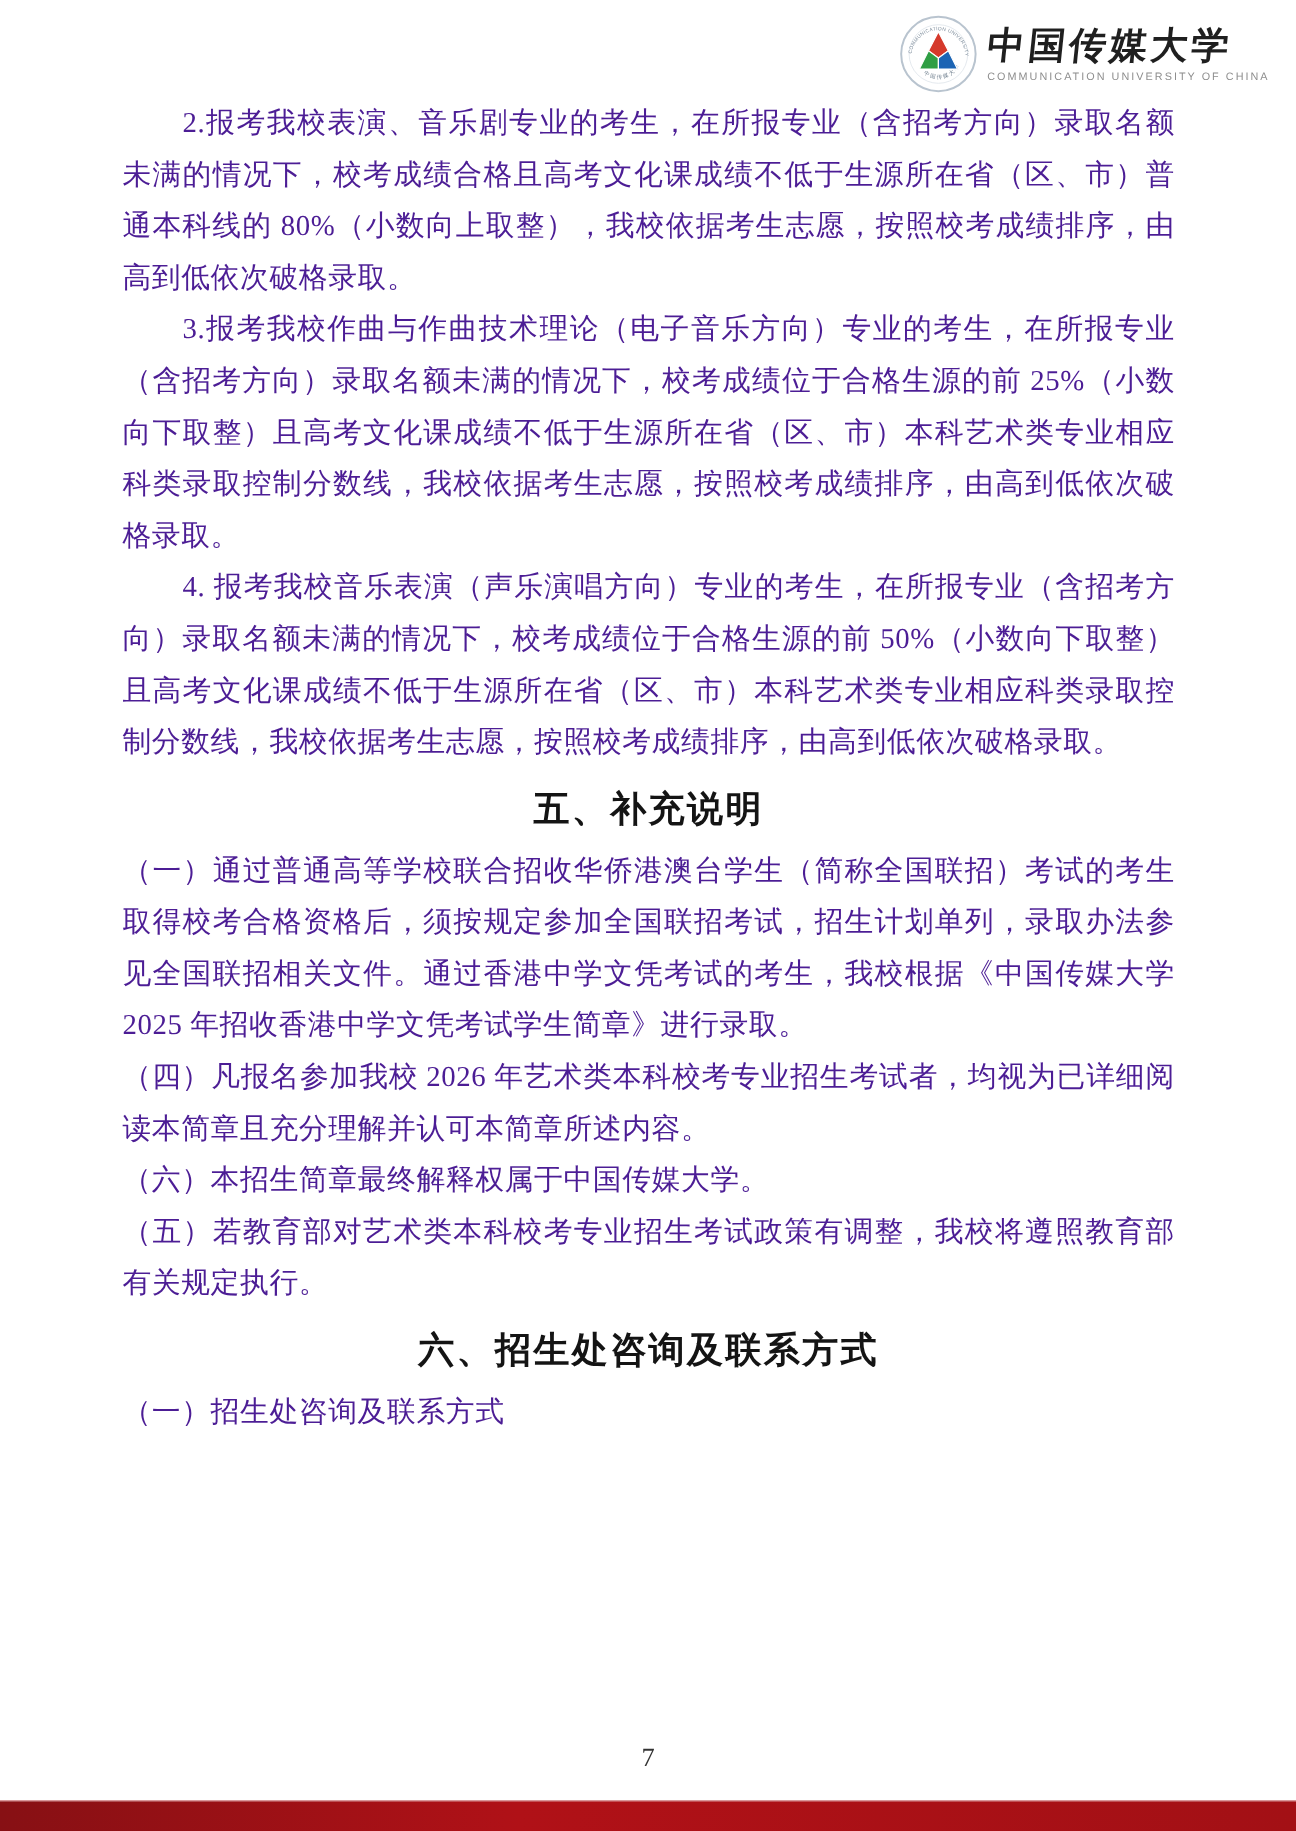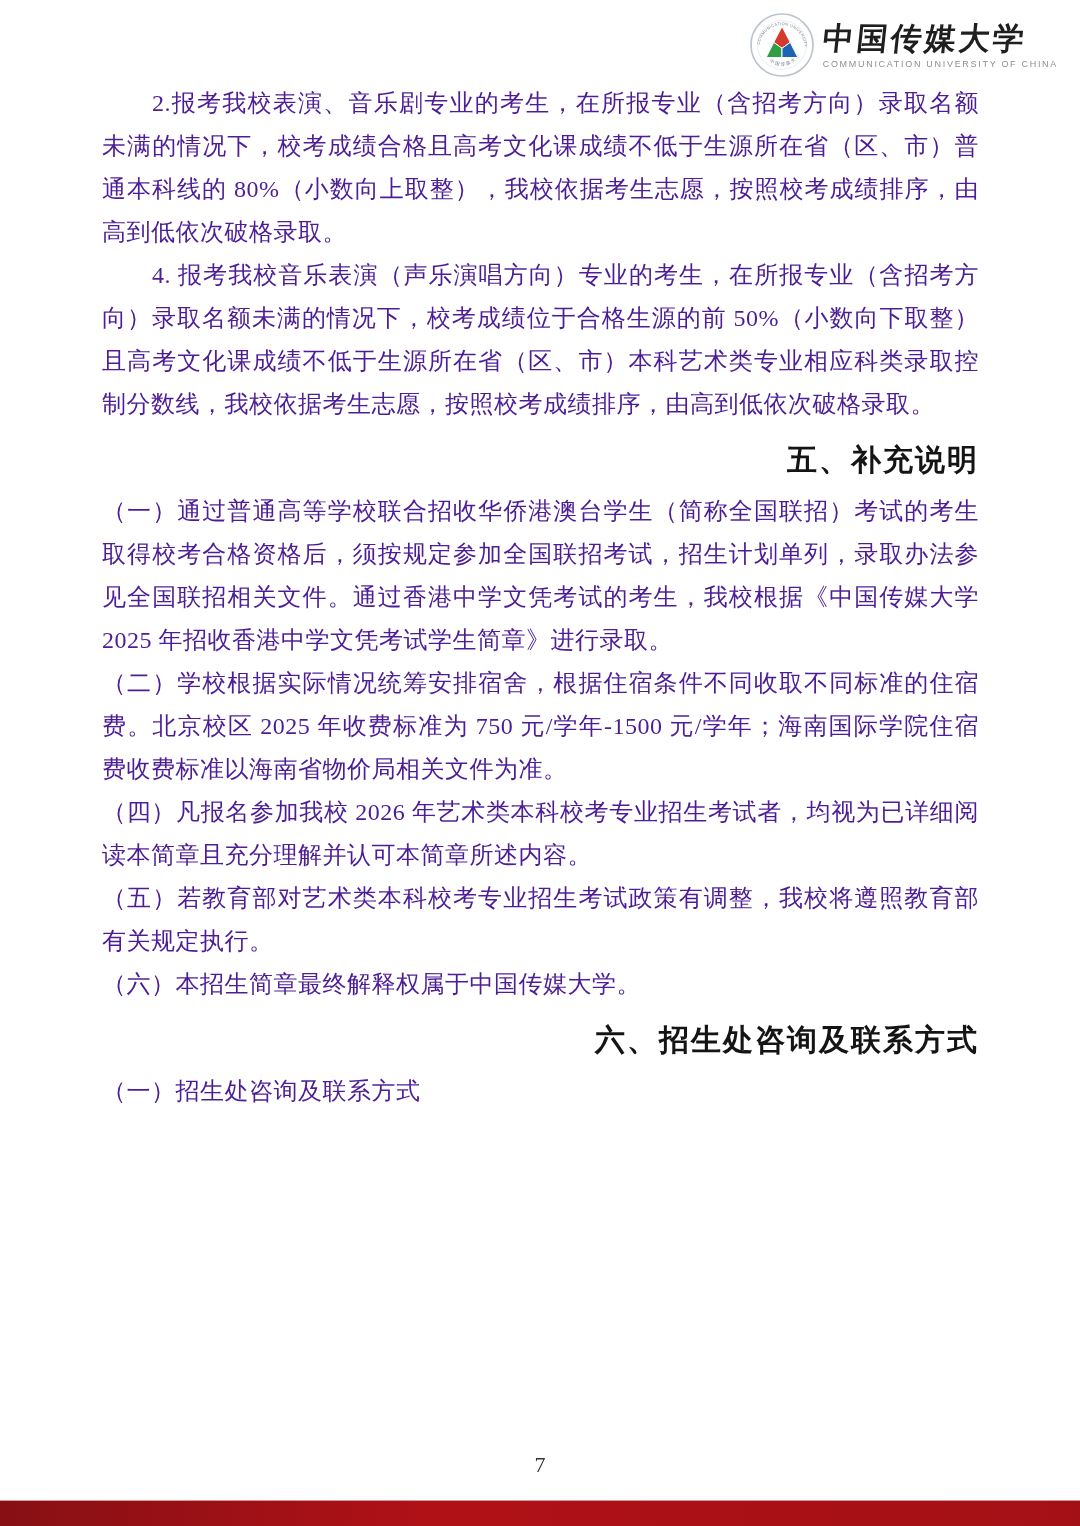--- a/index.html
+++ b/index.html
@@ -56,21 +56,21 @@
     margin: 0;
     font-size: 24px;
     line-height: 43px;
     text-align: justify;
     letter-spacing: 0.5px;
     color: #4c1d95;
   }
   .para.indent { text-indent: 50px; }
   .section-title {
     margin: 11px 0 7px 0;
-    text-align: right;
+    text-align: center;
     font-family: "Liberation Sans", "DejaVu Sans", sans-serif;
     font-size: 30px;
     font-weight: 700;
     letter-spacing: 2px;
     color: #141414;
     line-height: 46px;
   }
 
   
   .page-number {
@@ -118,28 +118,28 @@
       </svg>
     </div>
     <div class="logo-text">
       <div class="logo-zh">中国传媒大学</div>
       <div class="logo-en">COMMUNICATION UNIVERSITY OF CHINA</div>
     </div>
   </div>
 
   <div class="content">
     <p class="para indent">2.报考我校表演、音乐剧专业的考生，在所报专业（含招考方向）录取名额未满的情况下，校考成绩合格且高考文化课成绩不低于生源所在省（区、市）普通本科线的 80%（小数向上取整），我校依据考生志愿，按照校考成绩排序，由高到低依次破格录取。</p>
+    <p class="para indent">3.报考我校作曲与作曲技术理论（电子音乐方向）专业的考生，在所报专业（含招考方向）录取名额未满的情况下，校考成绩位于合格生源的前 25%（小数向下取整）且高考文化课成绩不低于生源所在省（区、市）本科艺术类专业相应科类录取控制分数线，我校依据考生志愿，按照校考成绩排序，由高到低依次破格录取。</p>
     <p class="para indent">4. 报考我校音乐表演（声乐演唱方向）专业的考生，在所报专业（含招考方向）录取名额未满的情况下，校考成绩位于合格生源的前 50%（小数向下取整）且高考文化课成绩不低于生源所在省（区、市）本科艺术类专业相应科类录取控制分数线，我校依据考生志愿，按照校考成绩排序，由高到低依次破格录取。</p>
 
     <h2 class="section-title">五、补充说明</h2>
     <p class="para">（一）通过普通高等学校联合招收华侨港澳台学生（简称全国联招）考试的考生取得校考合格资格后，须按规定参加全国联招考试，招生计划单列，录取办法参见全国联招相关文件。通过香港中学文凭考试的考生，我校根据《中国传媒大学 2025 年招收香港中学文凭考试学生简章》进行录取。</p>
-    <p class="para">（二）学校根据实际情况统筹安排宿舍，根据住宿条件不同收取不同标准的住宿费。北京校区 2025 年收费标准为 750 元/学年-1500 元/学年；海南国际学院住宿费收费标准以海南省物价局相关文件为准。</p>
     <p class="para">（四）凡报名参加我校 2026 年艺术类本科校考专业招生考试者，均视为已详细阅读本简章且充分理解并认可本简章所述内容。</p>
+    <p class="para">（六）本招生简章最终解释权属于中国传媒大学。</p>
     <p class="para">（五）若教育部对艺术类本科校考专业招生考试政策有调整，我校将遵照教育部有关规定执行。</p>
-    <p class="para">（六）本招生简章最终解释权属于中国传媒大学。</p>
 
     <h2 class="section-title">六、招生处咨询及联系方式</h2>
     <p class="para">（一）招生处咨询及联系方式</p>
 
   </div>
 
   <div class="page-number">7</div>
   <div class="bottom-bar"></div>
 
 </div>

